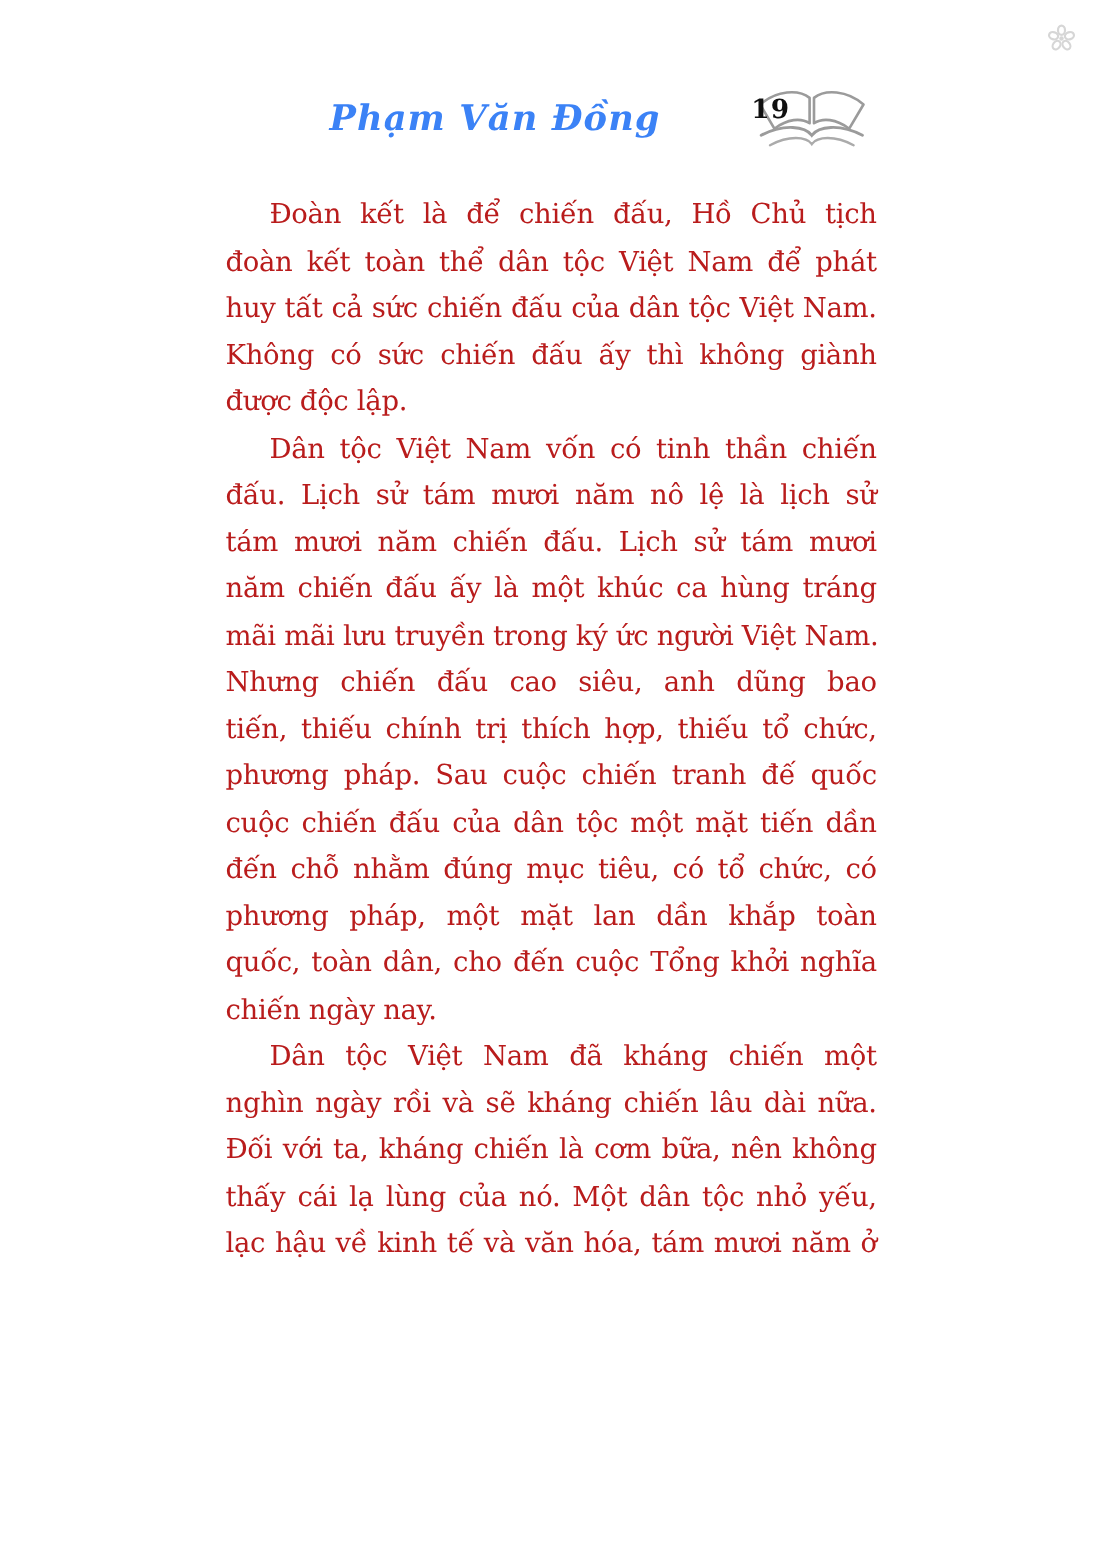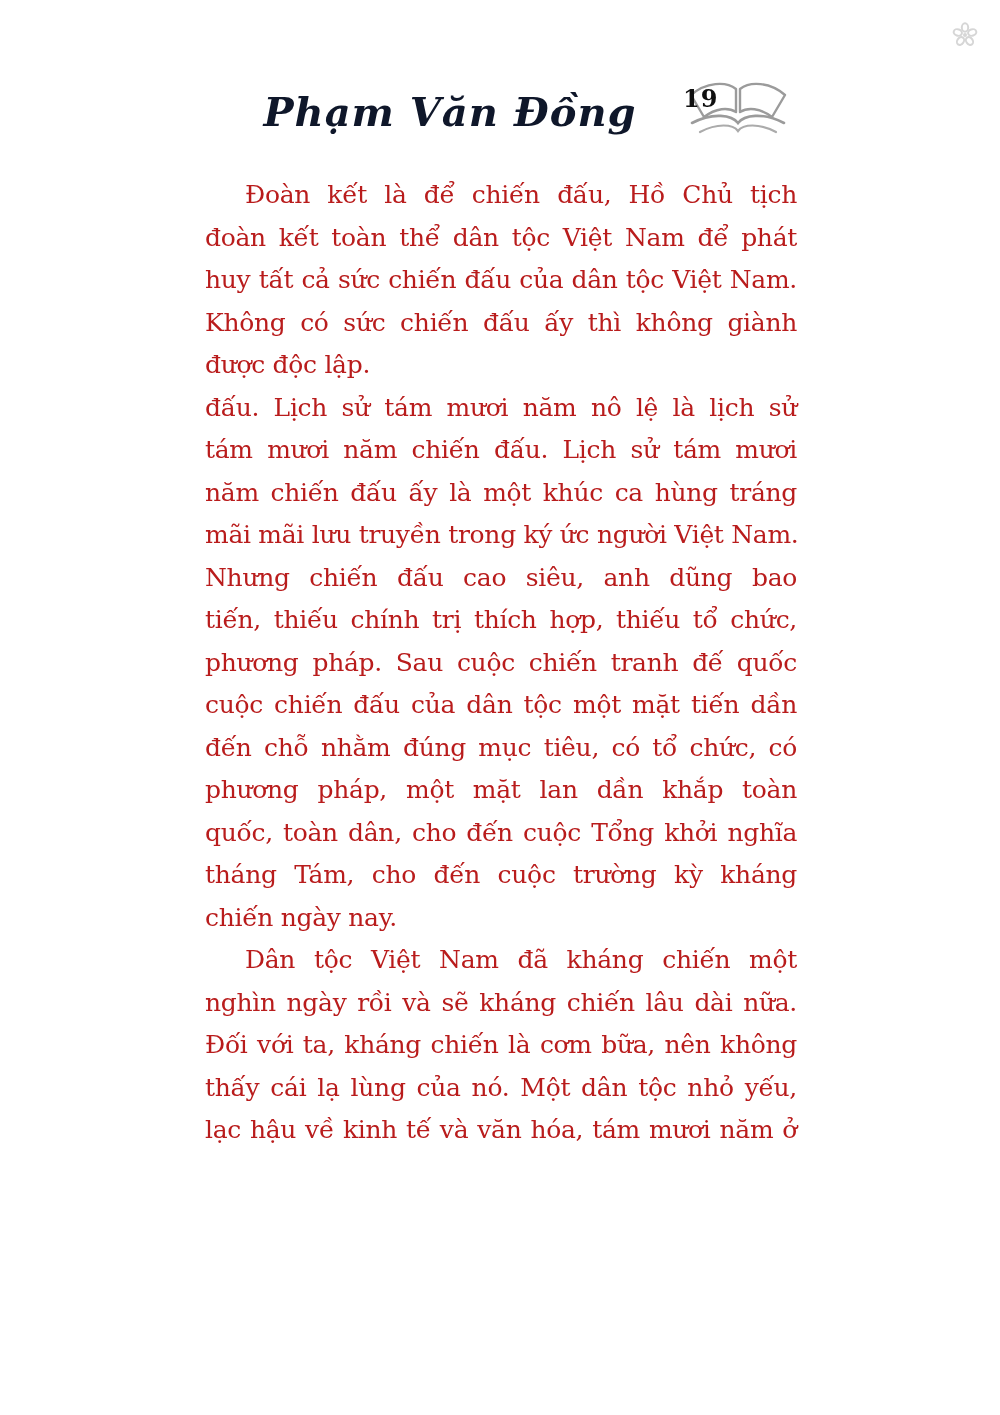--- a/index.html
+++ b/index.html
@@ -23,23 +23,23 @@
     opacity:.85;
   }
   
   .running-title{
     position:absolute;
     left:205px;top:88px;
     width:490px;
     text-align:center;
     font-style:italic;
     font-weight:600;
-    font-size:40px;
+    font-size:32px;
     letter-spacing:1px;
-    color:#0f172a;
+    color:#3b82f6;
   }
   .book-badge{
     position:absolute;
     left:683px;top:78px;
     width:110px;height:64px;
   }
   .book-badge svg{position:absolute;left:0;top:0;}
   .page-number{
     position:absolute;
     left:0;top:6px;
@@ -104,32 +104,32 @@
   </div>
 
   <div class="text-block">
 
     <div class="line indent">Đoàn kết là để chiến đấu, Hồ Chủ tịch</div>
     <div class="line">đoàn kết toàn thể dân tộc Việt Nam để phát</div>
     <div class="line">huy tất cả sức chiến đấu của dân tộc Việt Nam.</div>
     <div class="line">Không có sức chiến đấu ấy thì không giành</div>
     <div class="line last">được độc lập.</div>
 
+    <div class="line indent">Dân tộc Việt Nam vốn có tinh thần chiến</div>
     <div class="line">đấu. Lịch sử tám mươi năm nô lệ là lịch sử</div>
     <div class="line">tám mươi năm chiến đấu. Lịch sử tám mươi</div>
     <div class="line">năm chiến đấu ấy là một khúc ca hùng tráng</div>
     <div class="line">mãi mãi lưu truyền trong ký ức người Việt Nam.</div>
     <div class="line">Nhưng chiến đấu cao siêu, anh dũng bao</div>
     <div class="line">tiến, thiếu chính trị thích hợp, thiếu tổ chức,</div>
     <div class="line">phương pháp. Sau cuộc chiến tranh đế quốc</div>
     <div class="line">cuộc chiến đấu của dân tộc một mặt tiến dần</div>
     <div class="line">đến chỗ nhằm đúng mục tiêu, có tổ chức, có</div>
     <div class="line">phương pháp, một mặt lan dần khắp toàn</div>
     <div class="line">quốc, toàn dân, cho đến cuộc Tổng khởi nghĩa</div>
-    <div class="line">tháng Tám, cho đến cuộc trường kỳ kháng</div>
     <div class="line last">chiến ngày nay.</div>
 
     <div class="line indent">Dân tộc Việt Nam đã kháng chiến một</div>
     <div class="line">nghìn ngày rồi và sẽ kháng chiến lâu dài nữa.</div>
     <div class="line">Đối với ta, kháng chiến là cơm bữa, nên không</div>
     <div class="line">thấy cái lạ lùng của nó. Một dân tộc nhỏ yếu,</div>
     <div class="line">lạc hậu về kinh tế và văn hóa, tám mươi năm ở</div>
 
   </div>
 </div>

